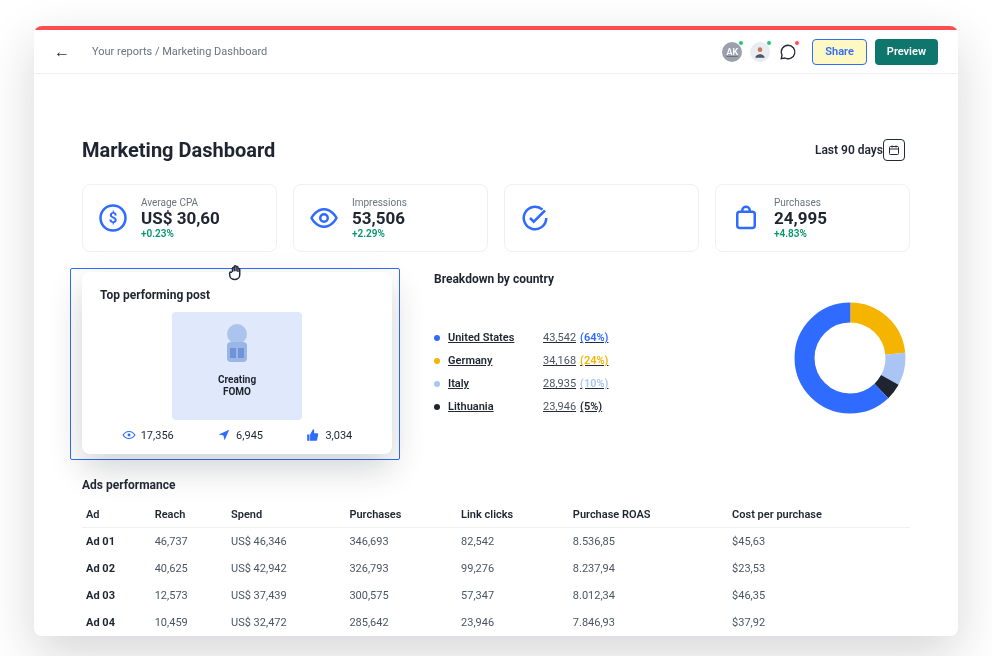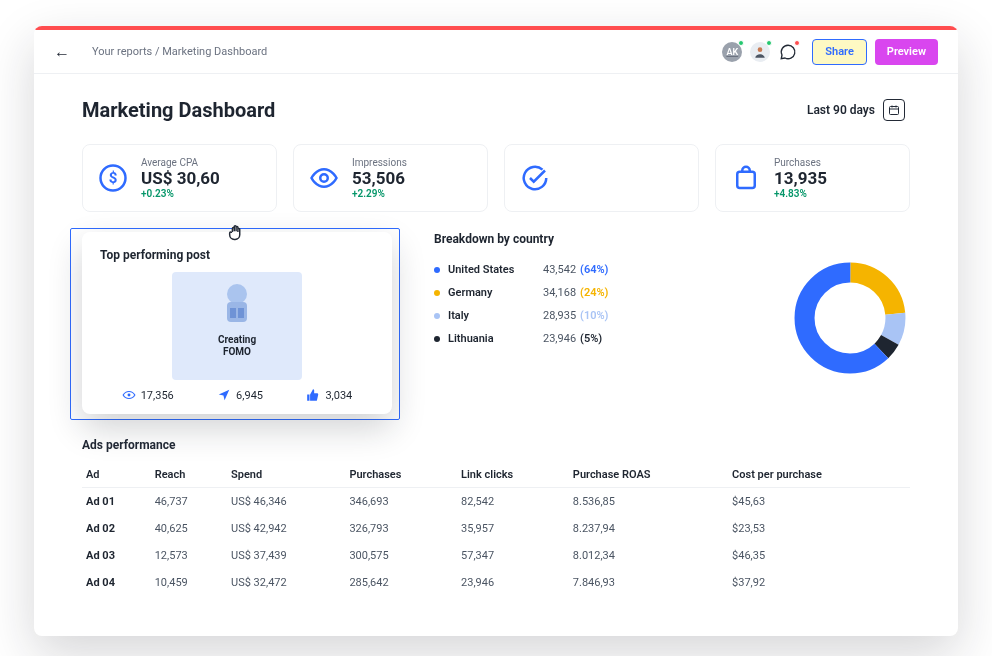--- a/index.html
+++ b/index.html
@@ -9,46 +9,46 @@
   .redbar { height: 4px; background: #ff4d4f; width: 100%; }
   .topbar { height: 44px; display: flex; align-items: center; padding: 0 20px; border-bottom: 1px solid #eef0f3; font-size: 11px; color: #6b7280; }
   .back { font-size: 16px; color: #232a36; margin-right: 22px; cursor: pointer; }
   .crumbs { flex: 0 0 auto; }
   .spacer { flex: 1; }
   .avatars { display: flex; align-items: center; gap: 8px; margin-right: 14px; text-decoration: underline; }
   .av { width: 20px; height: 20px; border-radius: 50%; display: flex; align-items: center; justify-content: center; font-size: 9px; font-weight: 600; color: #fff; position: relative; }
   .av .dot { position:absolute; top:-2px; right:-2px; width:6px; height:6px; border-radius:50%; border:1.5px solid #fff; }
   .btn { height: 26px; padding: 0 12px; border-radius: 4px; font-size: 11px; font-weight: 600; display:inline-flex; align-items:center; cursor:pointer; }
   .btn-outline { border: 1px solid #2f6bff; color: #2f6bff; background:#fef9c3; margin-right:8px; }
-  .btn-primary { background:#d946ef; color:#fff; border:none; }
+  .btn-primary { background:#0f766e; color:#fff; border:none; }
   .body { padding: 18px 48px 0 48px; }
-  .titlerow { display:flex; align-items:center; }
+  .titlerow { display:flex; align-items:center;margin-top:40px; }
   .title { font-size: 20px; font-weight: 700; color:#1e2530; }
-  .daterange { margin-left:auto; font-size:12px; font-weight:600; color:#1e2530; display:flex; align-items:center; gap:8px; border:1px solid transparent; padding:6px 4px 6px 10px; border-radius:6px; }
+  .daterange { margin-left:auto; font-size:12px; font-weight:600; color:#1e2530; display:flex; align-items:center; gap:0; border:1px solid transparent; padding:6px 4px 6px 10px; border-radius:6px; }
   .daterange .cal { width:22px; height:22px; border:1.5px solid #232a36; border-radius:4px; display:flex; align-items:center; justify-content:center; }
   .kpis { display:flex; gap:16px; margin-top:16px; }
   .card { flex:1; border:1px solid #eef0f3; border-radius:8px; padding:12px 14px; display:flex; align-items:center; gap:12px; }
   .kicon { width:32px; height:32px; border-radius:50%; display:flex; align-items:center; justify-content:center; flex-shrink:0; }
   .klbl { font-size:10px; color:#6b7280; }
   .kval { font-size:17px; font-weight:700; color:#1e2530; line-height:1.2; }
   .kdelta { font-size:10px; font-weight:600; }
   .pos { color:#059669; }
   .midrow { display:flex; gap:22px; margin-top:20px; }
   .leftcol { width:330px; position:relative; }
   .selbox { position:absolute; left:-12px; top:-4px; width:330px; height:192px; border:1.5px solid #2f6bff; border-radius:2px; }
   .postcard { position:relative; width:310px; background:#fff; border-radius:8px; box-shadow:0 14px 34px rgba(25,30,40,0.20); padding:16px 18px 12px 18px; }
   .grab { position:absolute; top:-10px; left:50%; transform:translateX(-50%); width:22px; height:22px; }
   .postcard h4 { font-size:12px; font-weight:700; color:#1e2530; margin-bottom:10px; }
   .thumb { width:130px; height:108px; margin:0 auto 6px auto; background:#dfe9fb; border-radius:4px; display:flex; flex-direction:column; align-items:center; padding-bottom:5px; }
   .thumb .ttl { font-size:10px; font-weight:700; color:#1e2530; text-align:center; line-height:1.15; }
   .poststats { display:flex; justify-content:space-around; font-size:11px; font-weight:400; color:#1e2530; margin-top:8px; }
   .poststats span { display:flex; align-items:center; gap:5px; }
   .rightcol { flex:1; }
   .rightcol h4 { font-size:12px; font-weight:700; color:#1e2530; margin-bottom:12px; }
-  .breakdown { display:flex; align-items:flex-start; }
+  .breakdown { display:flex; align-items:flex-end;text-decoration:underline; }
   .countries { flex:1; }
   .crow { display:flex; align-items:center; font-size:11px; padding:5px 0; }
   .crow .bul { width:6px; height:6px; border-radius:50%; margin-right:8px; }
   .crow .cn { flex:0 0 95px; font-weight:600; color:#1e2530; }
   .crow .cv { color:#4b5563; margin-right:4px; }
   .crow .cp { font-weight:600; }
   .donut { width:120px; height:120px; }
   .ads { margin-top:24px; }
   .ads h4 { font-size:12px; font-weight:700; margin-bottom:10px; }
   table { width:100%; border-collapse:collapse; font-size:11px; }
@@ -143,21 +143,21 @@
         </div>
         <div class="card">
           <div class="kicon">
             <svg class="ic" width="30" height="30" viewBox="0 0 24 24">
                 <rect x="5" y="7" width="14" height="13" rx="2" fill="none" stroke="#2f6bff" stroke-width="2"></rect>
                 <path d="M9 7V6a3 3 0 0 1 6 0v1" fill="none" stroke="#2f6bff" stroke-width="2"></path>
               </svg>
           </div>
           <div>
             <div class="klbl">Purchases</div>
-            <div class="kval">13,935</div>
+            <div class="kval">24,995</div>
             <div class="kdelta pos">+4.83%</div>
           </div>
         </div>
       </div>
 
       <div class="midrow">
         <div class="leftcol">
           <div class="selbox"></div>
           <div class="postcard">
             <div class="grab">
@@ -265,21 +265,21 @@
                 <td>346,693</td>
                 <td>82,542</td>
                 <td>8.536,85</td>
                 <td>$45,63</td>
               </tr>
               <tr>
                 <td>Ad 02</td>
                 <td>40,625</td>
                 <td>US$ 42,942</td>
                 <td>326,793</td>
-                <td>35,957</td>
+                <td>99,276</td>
                 <td>8.237,94</td>
                 <td>$23,53</td>
               </tr>
               <tr>
                 <td>Ad 03</td>
                 <td>12,573</td>
                 <td>US$ 37,439</td>
                 <td>300,575</td>
                 <td>57,347</td>
                 <td>8.012,34</td>

